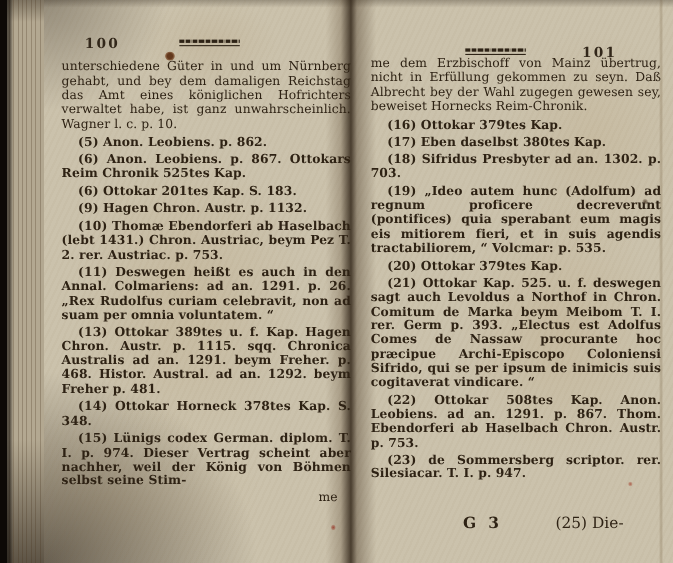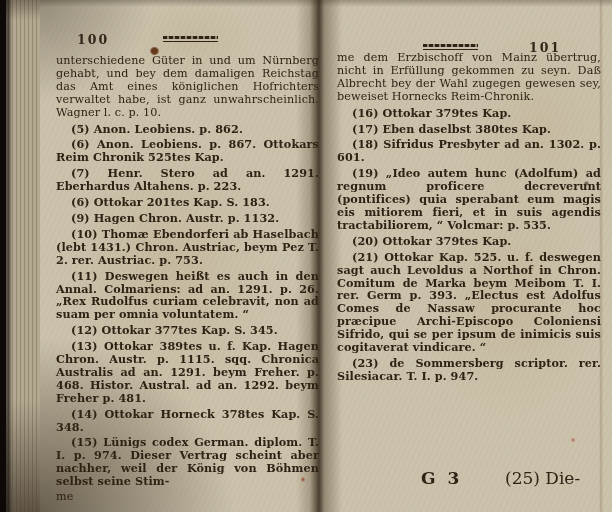--- a/index.html
+++ b/index.html
@@ -79,23 +79,23 @@
   
   .col {
     position:absolute; color:#2e2214;
     font-size:11.2px; line-height:12.9px;
     text-align:justify; letter-spacing:.1px;
   }
   .col-left  { left:56px;  top:55px; width:263px; }
   .col-right { left:337px; top:52px; width:264px; }
   .col p { margin:0 0 3px 0; }
   .col p.fn { text-indent:15px;font-weight:bold; }
-  .catchword { margin-top:0; padding-right:12px; }
+  .catchword { text-align:right; margin-top:0; padding-right:12px; }
   .sig-row { position:absolute; left:337px; top:468px; width:264px; height:16px;
-             color:#2e2214; font-size:17px; }
+             color:#2e2214; font-size:14px; }
   .sig-mark  { position:absolute; left:84px;  top:0; font-weight:bold; letter-spacing:3px; }
   .sig-catch { position:absolute; left:168px; top:0; font-weight:normal; }
 </style>
 </head>
 <body>
 
 <div class="scan">
 
   <div class="page-edges"></div>
   <div class="paper"></div>
@@ -108,45 +108,44 @@
   <div class="spot spot-d"></div>
 
   <span class="pagenum num-left">100</span>
   <div class="rule rule-left"></div>
 
   <div class="col col-left">
     <p>unterschiedene Güter in und um Nürnberg gehabt, und bey dem damaligen Reichstag das Amt eines königlichen Hofrichters verwaltet habe, ist ganz unwahrscheinlich.  Wagner l. c. p. 10.</p>
     <div>
         <p class="fn">(5) Anon. Leobiens. p. 862.</p>
         <p class="fn">(6) Anon. Leobiens. p. 867. Ottokars Reim Chronik 525tes Kap.</p>
-        <p class="fn">(7) Henr. Stero ad an. 1291. Eberhardus Altahens. p. 223.</p>
         <p class="fn">(6) Ottokar 201tes Kap. S. 183.</p>
         <p class="fn">(9) Hagen Chron. Austr. p. 1132.</p>
         <p class="fn">(10) Thomæ Ebendorferi ab Haselbach (lebt 1431.) Chron. Austriac, beym Pez T. 2. rer. Austriac. p. 753.</p>
         <p class="fn">(11) Deswegen heißt es auch in den Annal. Colmariens: ad an. 1291. p. 26.  „Rex Rudolfus curiam celebravit, non ad suam per omnia voluntatem. “</p>
-        <p class="fn">(12) Ottokar 377tes Kap. S. 345.</p>
         <p class="fn">(13) Ottokar 389tes u. f. Kap. Hagen Chron. Austr. p. 1115. sqq. Chronica Australis ad an. 1291. beym Freher. p. 468. Histor. Austral. ad an. 1292. beym Freher p. 481.</p>
         <p class="fn">(14) Ottokar Horneck 378tes Kap. S. 348.</p>
         <p class="fn">(15) Lünigs codex German. diplom. T. I. p. 974.  Dieser Vertrag scheint aber nachher, weil der König von Böhmen selbst seine Stim-</p>
       </div>
     <p class="catchword">me</p>
   </div>
 
   <span class="pagenum num-right">101</span>
   <div class="rule rule-right"></div>
 
   <div class="col col-right">
     <p>me dem Erzbischoff von Mainz übertrug, nicht in Erfüllung gekommen zu seyn.  Daß Albrecht bey der Wahl zugegen gewesen sey, beweiset Hornecks Reim-Chronik.</p>
     <div>
         <p class="fn">(16) Ottokar 379tes Kap.</p>
         <p class="fn">(17) Eben daselbst 380tes Kap.</p>
-        <p class="fn">(18) Sifridus Presbyter ad an. 1302. p. 601.</p>
+        <p class="fn">(18) Sifridus Presbyter ad an. 1302. p. 703.</p>
         <p class="fn">(19) „Ideo autem hunc (Adolfum) ad regnum proficere decreverunt (pontifices) quia sperabant eum magis eis mitiorem fieri, et in suis agendis tractabiliorem, “  Volcmar: p. 535.</p>
         <p class="fn">(20) Ottokar 379tes Kap.</p>
         <p class="fn">(21) Ottokar Kap. 525. u. f. deswegen sagt auch Levoldus a Northof in Chron. Comitum de Marka beym Meibom T. I. rer. Germ p. 393.  „Electus est Adolfus Comes de Nassaw procurante hoc præcipue Archi-Episcopo Coloniensi Sifrido, qui se per ipsum de inimicis suis cogitaverat vindicare. “</p>
+        <p class="fn">(22) Ottokar 508tes Kap. Anon. Leobiens. ad an. 1291. p. 867.  Thom. Ebendorferi ab Haselbach Chron. Austr. p. 753.</p>
         <p class="fn">(23) de Sommersberg scriptor. rer. Silesiacar. T. I. p. 947.</p>
       </div>
   </div>
 
   <div class="sig-row">
     <span class="sig-mark">G 3</span>
     <span class="sig-catch">(25) Die-</span>
   </div>
 
 </div>

